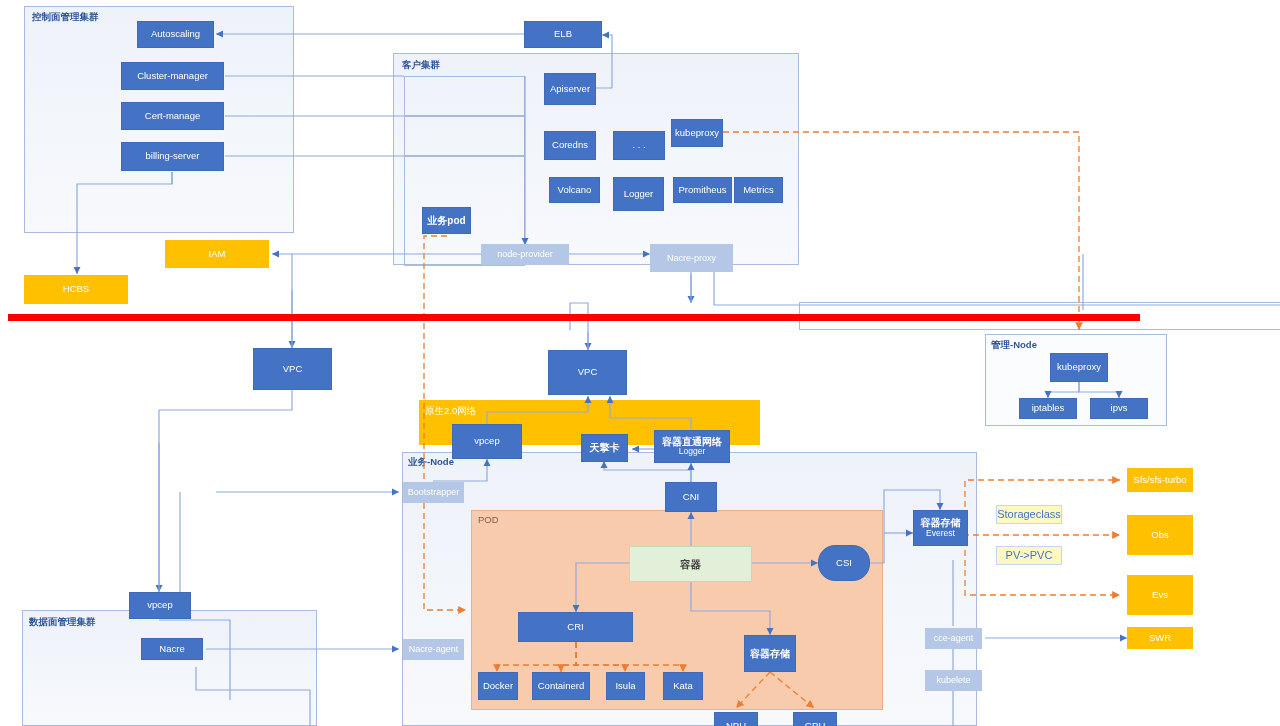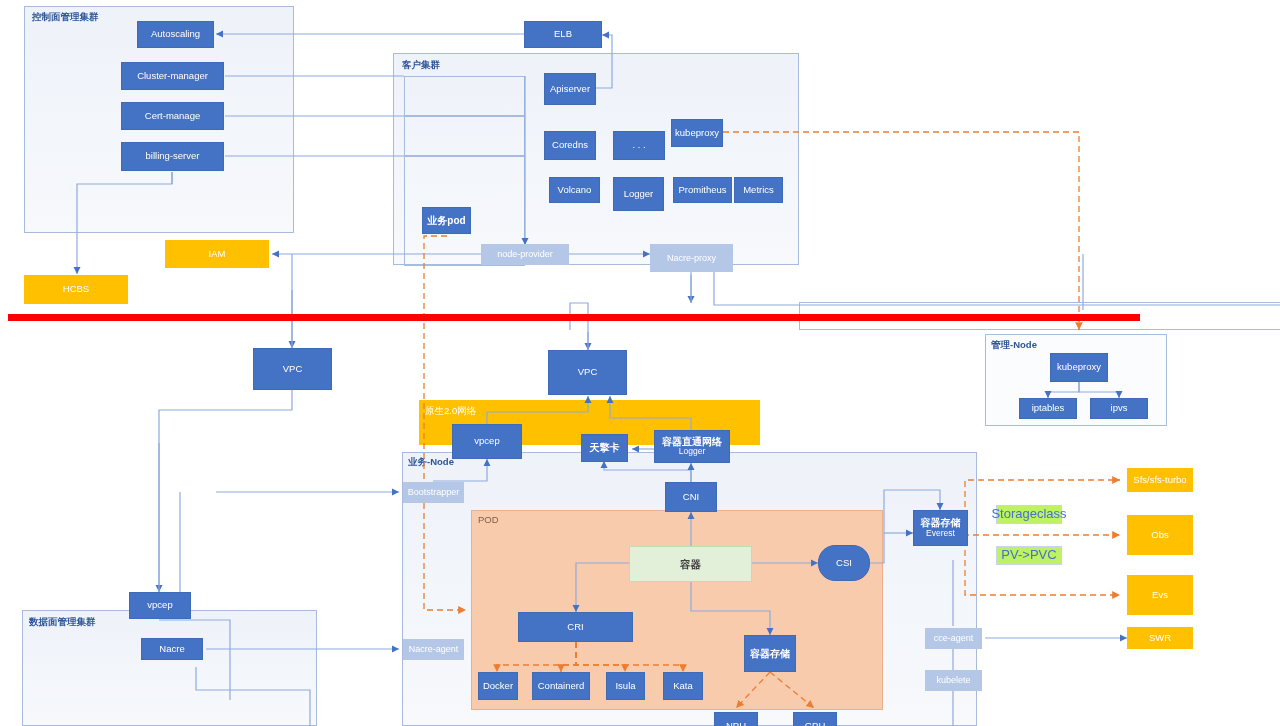--- a/index.html
+++ b/index.html
@@ -84,24 +84,24 @@
   }
   .box-green{
     background:#e2efd9;
     border:1px solid #c5d9b5;
     color:#404040;
     font-size:10.5px;
     font-weight:bold;
     z-index:6;
   }
   .box-white{
-    background:#bef264;
+    background:#fef9c3;
     border:1px solid #c7d5ee;
     color:#4472c4;
-    font-size:13px;
+    font-size:11px;
     z-index:6;
   }
   
   .band-orange{
     position:absolute;
     background:#ffc000;
     z-index:2;
   }
   .band-peach{
     position:absolute;

